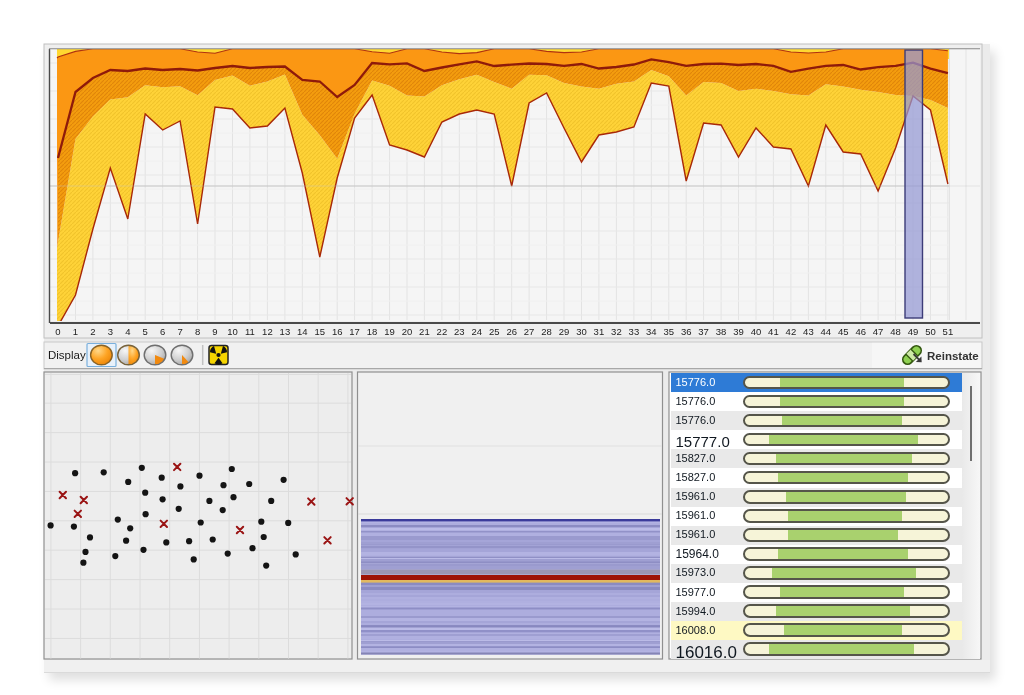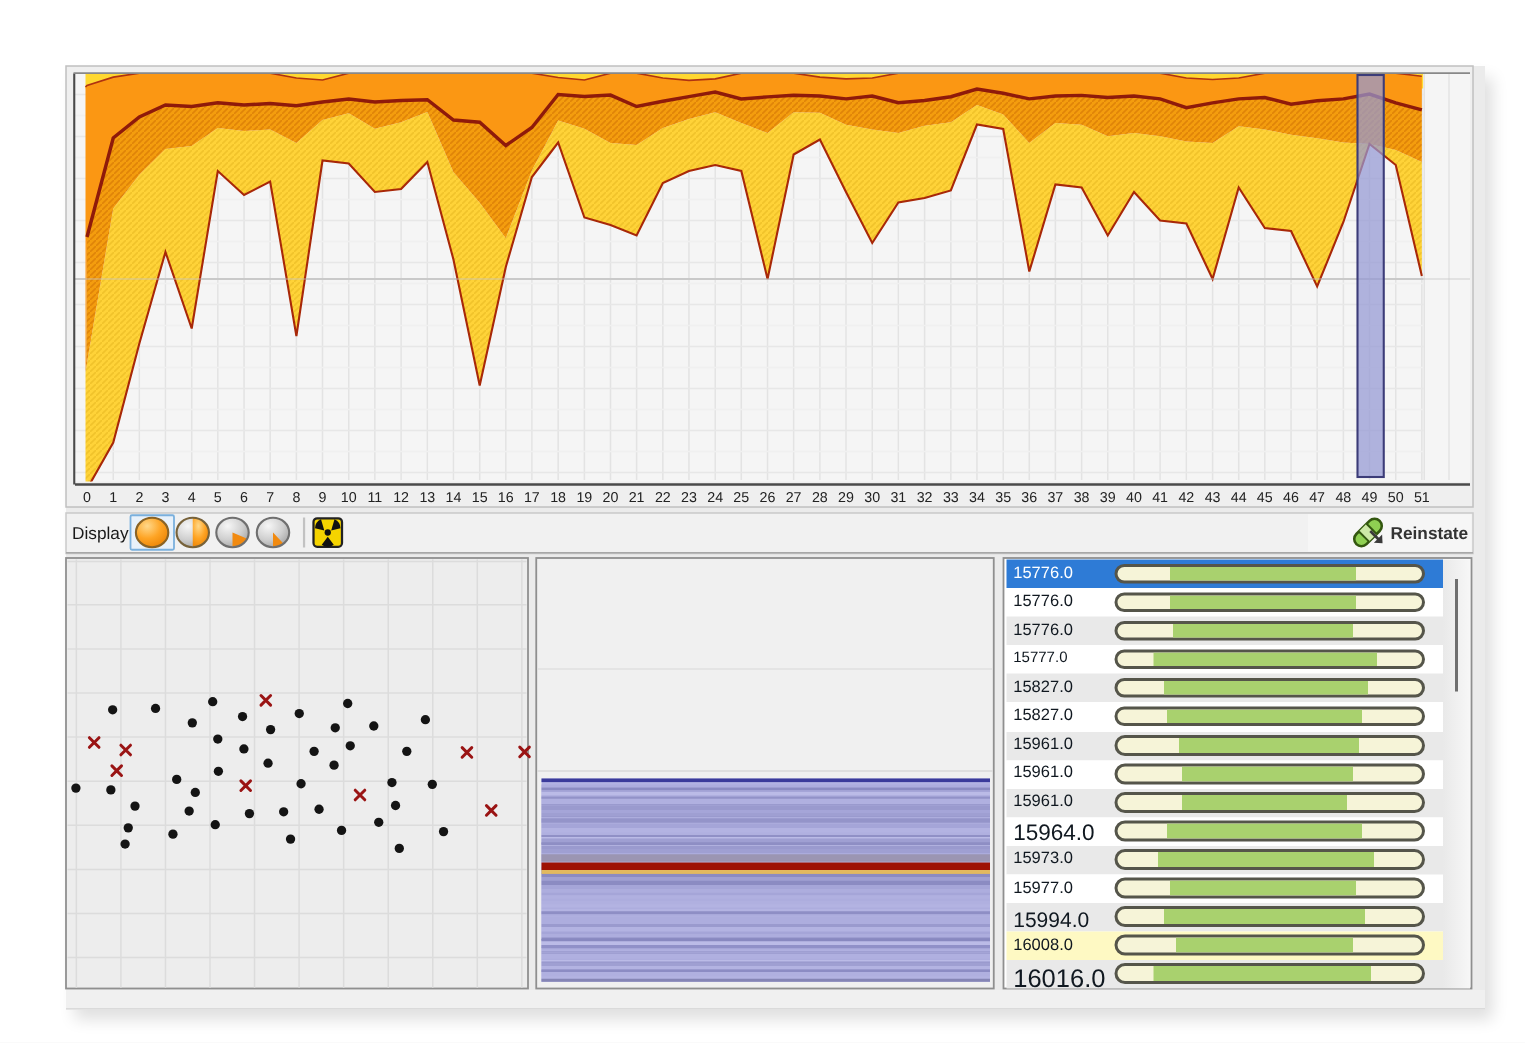--- a/index.html
+++ b/index.html
@@ -404,21 +404,21 @@
 <div style="position:absolute;left:35.3px;top:0px;width:124.2px;height:10px;background:#a9d16e;"></div>
 </div>
   </div>
 <div style="position:absolute;left:670.5px;top:411.3px;width:291.5px;height:19.05px;background:#e9e9e9;">
 <span style="position:absolute;left:5px;top:2.8px;font-size:11px;color:#101820;">15776.0</span>
 <div style="position:absolute;left:72.0px;top:2.6px;width:207.0px;height:13.5px;background:#f6f4d8;border:2px solid #55554a;border-radius:9px;box-sizing:border-box;overflow:hidden;">
 <div style="position:absolute;left:37.3px;top:0px;width:120.1px;height:10px;background:#a9d16e;"></div>
 </div>
   </div>
 <div style="position:absolute;left:670.5px;top:430.4px;width:291.5px;height:19.05px;background:#ffffff;">
-<span style="position:absolute;left:5px;top:2.8px;font-size:10px;color:#101820;">15777.0</span>
+<span style="position:absolute;left:5px;top:2.8px;font-size:15px;color:#101820;">15777.0</span>
 <div style="position:absolute;left:72.0px;top:2.6px;width:207.0px;height:13.5px;background:#f6f4d8;border:2px solid #55554a;border-radius:9px;box-sizing:border-box;overflow:hidden;">
 <div style="position:absolute;left:24.9px;top:0px;width:149.0px;height:10px;background:#a9d16e;"></div>
 </div>
   </div>
 <div style="position:absolute;left:670.5px;top:449.4px;width:291.5px;height:19.05px;background:#e9e9e9;">
 <span style="position:absolute;left:5px;top:2.8px;font-size:11px;color:#101820;">15827.0</span>
 <div style="position:absolute;left:72.0px;top:2.6px;width:207.0px;height:13.5px;background:#f6f4d8;border:2px solid #55554a;border-radius:9px;box-sizing:border-box;overflow:hidden;">
 <div style="position:absolute;left:31.1px;top:0px;width:136.6px;height:10px;background:#a9d16e;"></div>
 </div>
   </div>
@@ -440,39 +440,39 @@
 <div style="position:absolute;left:43.5px;top:0px;width:113.9px;height:10px;background:#a9d16e;"></div>
 </div>
   </div>
 <div style="position:absolute;left:670.5px;top:525.6px;width:291.5px;height:19.05px;background:#e9e9e9;">
 <span style="position:absolute;left:5px;top:2.8px;font-size:11px;color:#101820;">15961.0</span>
 <div style="position:absolute;left:72.0px;top:2.6px;width:207.0px;height:13.5px;background:#f6f4d8;border:2px solid #55554a;border-radius:9px;box-sizing:border-box;overflow:hidden;">
 <div style="position:absolute;left:43.5px;top:0px;width:109.7px;height:10px;background:#a9d16e;"></div>
 </div>
   </div>
 <div style="position:absolute;left:670.5px;top:544.6px;width:291.5px;height:19.05px;background:#ffffff;">
-<span style="position:absolute;left:5px;top:2.8px;font-size:15px;color:#101820;">15964.0</span>
+<span style="position:absolute;left:5px;top:2.8px;font-size:12px;color:#101820;">15964.0</span>
 <div style="position:absolute;left:72.0px;top:2.6px;width:207.0px;height:13.5px;background:#f6f4d8;border:2px solid #55554a;border-radius:9px;box-sizing:border-box;overflow:hidden;">
 <div style="position:absolute;left:33.2px;top:0px;width:130.4px;height:10px;background:#a9d16e;"></div>
 </div>
   </div>
 <div style="position:absolute;left:670.5px;top:563.7px;width:291.5px;height:19.05px;background:#e9e9e9;">
 <span style="position:absolute;left:5px;top:2.8px;font-size:11px;color:#101820;">15973.0</span>
 <div style="position:absolute;left:72.0px;top:2.6px;width:207.0px;height:13.5px;background:#f6f4d8;border:2px solid #55554a;border-radius:9px;box-sizing:border-box;overflow:hidden;">
 <div style="position:absolute;left:27.0px;top:0px;width:144.9px;height:10px;background:#a9d16e;"></div>
 </div>
   </div>
 <div style="position:absolute;left:670.5px;top:582.8px;width:273px;height:19.05px;background:#ffffff;">
 <span style="position:absolute;left:5px;top:2.8px;font-size:11px;color:#101820;">15977.0</span>
 <div style="position:absolute;left:72.0px;top:2.6px;width:207.0px;height:13.5px;background:#f6f4d8;border:2px solid #55554a;border-radius:9px;box-sizing:border-box;overflow:hidden;">
 <div style="position:absolute;left:35.3px;top:0px;width:124.2px;height:10px;background:#a9d16e;"></div>
 </div>
   </div>
 <div style="position:absolute;left:670.5px;top:601.8px;width:291.5px;height:19.05px;background:#e9e9e9;">
-<span style="position:absolute;left:5px;top:2.8px;font-size:14px;color:#101820;">15994.0</span>
+<span style="position:absolute;left:5px;top:2.8px;font-size:11px;color:#101820;">15994.0</span>
 <div style="position:absolute;left:72.0px;top:2.6px;width:207.0px;height:13.5px;background:#f6f4d8;border:2px solid #55554a;border-radius:9px;box-sizing:border-box;overflow:hidden;">
 <div style="position:absolute;left:31.1px;top:0px;width:134.6px;height:10px;background:#a9d16e;"></div>
 </div>
   </div>
 <div style="position:absolute;left:670.5px;top:620.9px;width:291.5px;height:19.05px;background:#fef9c3;">
 <span style="position:absolute;left:5px;top:2.8px;font-size:11px;color:#101820;">16008.0</span>
 <div style="position:absolute;left:72.0px;top:2.6px;width:207.0px;height:13.5px;background:#f6f4d8;border:2px solid #55554a;border-radius:9px;box-sizing:border-box;overflow:hidden;">
 <div style="position:absolute;left:39.4px;top:0px;width:118.0px;height:10px;background:#a9d16e;"></div>
 </div>
   </div>

